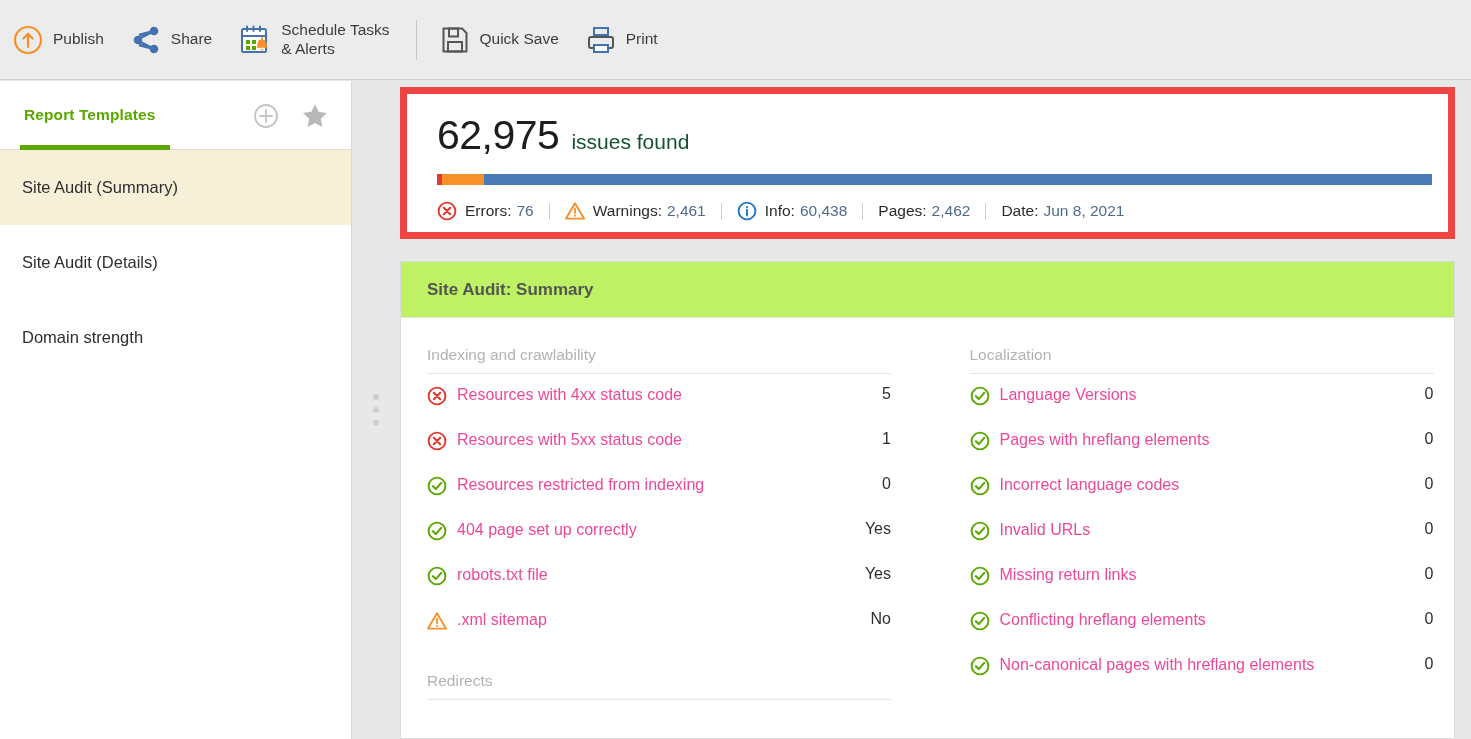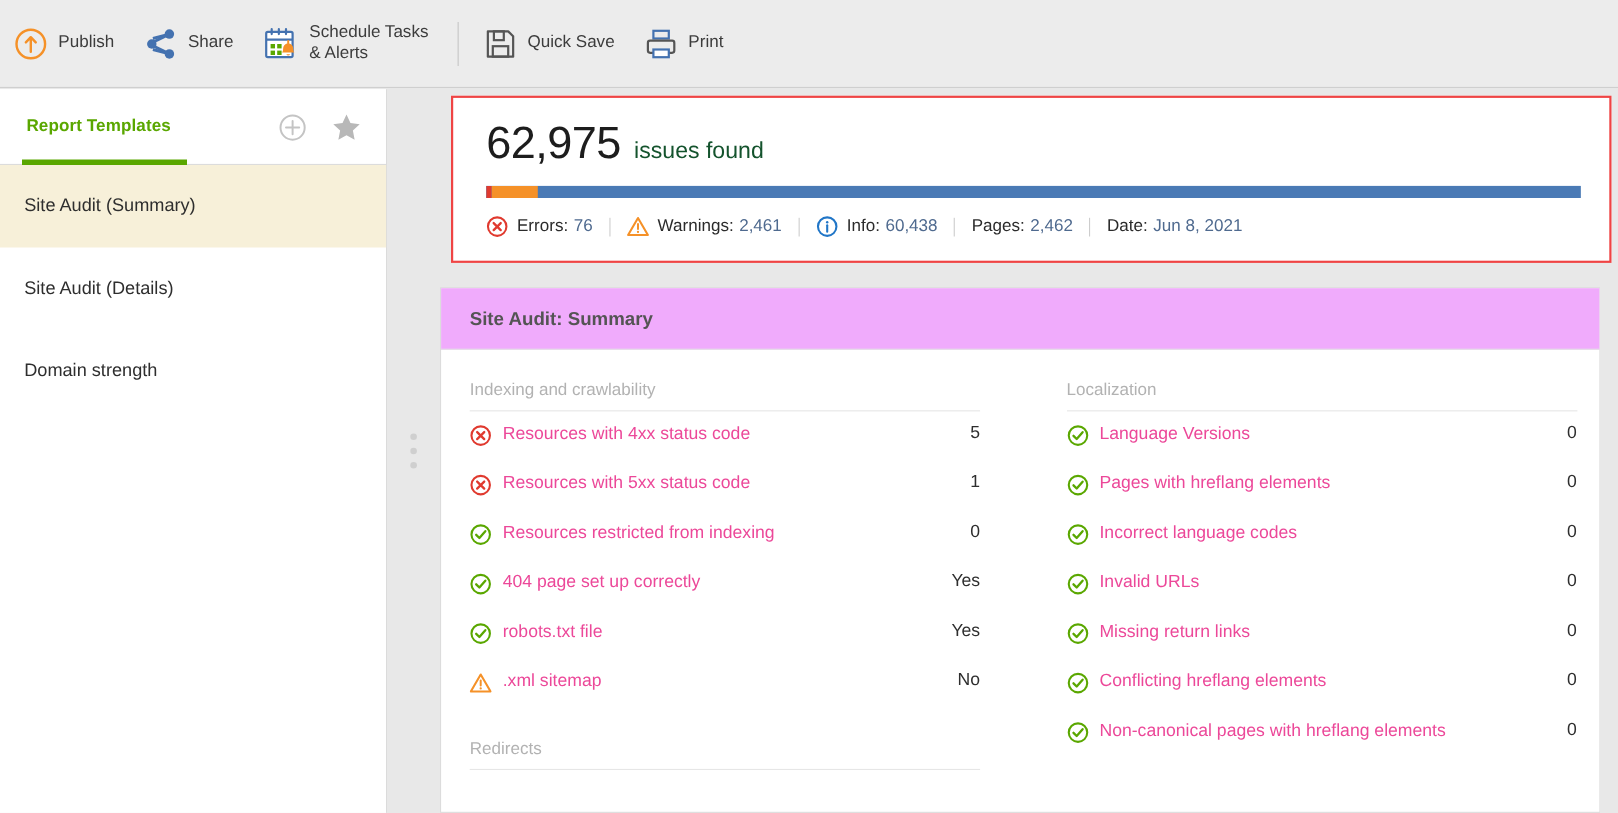--- a/index.html
+++ b/index.html
@@ -85,23 +85,23 @@
   
   #main {
     position: absolute; left: 400px; top: 81px;
     width: 1071px; height: 658px;
     background: #e8e8e8;
     overflow: hidden;
   }
 
   
   #hero {
-    position: absolute; left: 10px; top: 6px;
+    position: absolute; left: 0; top: 6px;
     width: 1055px; height: 152px;
-    background: #fff; border: 2px solid #ef4444;
+    background: #fff; border: 7px solid #ef4444;
     padding: 18px 30px 0 30px;
   }
   #hero-line1 { display: flex; align-items: baseline; }
   #hero-count { font-size: 41px; color: #1d1d1d; letter-spacing: -.5px; }
   #hero-sub { font-size: 21px; color: #14532d; margin-left: 12px; }
 
   #progress {
     margin-top: 15px; height: 11px; width: 995px;
     background: #4a7ab5; display: flex; overflow: hidden;
   }
@@ -116,21 +116,21 @@
   .stat .s-val { color: #4f6a8f; margin-left: 5px; }
   .stat-sep { width: 1px; height: 17px; background: #cdcdcd; margin: 0 15px; }
 
   
   #detail {
     position: absolute; left: 0; top: 180px;
     width: 1055px; height: 478px;
     background: #fff; border: 1px solid #dcdcdc;
   }
   #detail-head {
-    height: 56px; background: #f0abfc;
+    height: 56px; background: #bef264;
     border-bottom: 1px solid #e4e4e4;
     display: flex; align-items: center; padding-left: 26px;
     font-size: 17px; font-weight: bold; color: #545454;
   }
   #cols { display: flex; padding: 0 26px; }
   .col { width: 50%; }
   .col.right { padding-left: 42px; }
   .grp-title {
     font-size: 15.5px; color: #b2b2b2; font-weight: normal;
     padding: 28px 0 9px 0;

